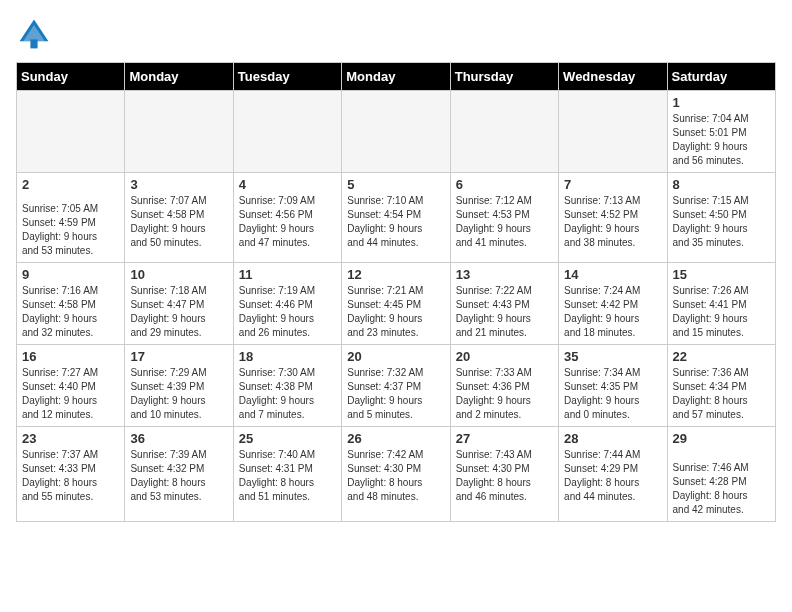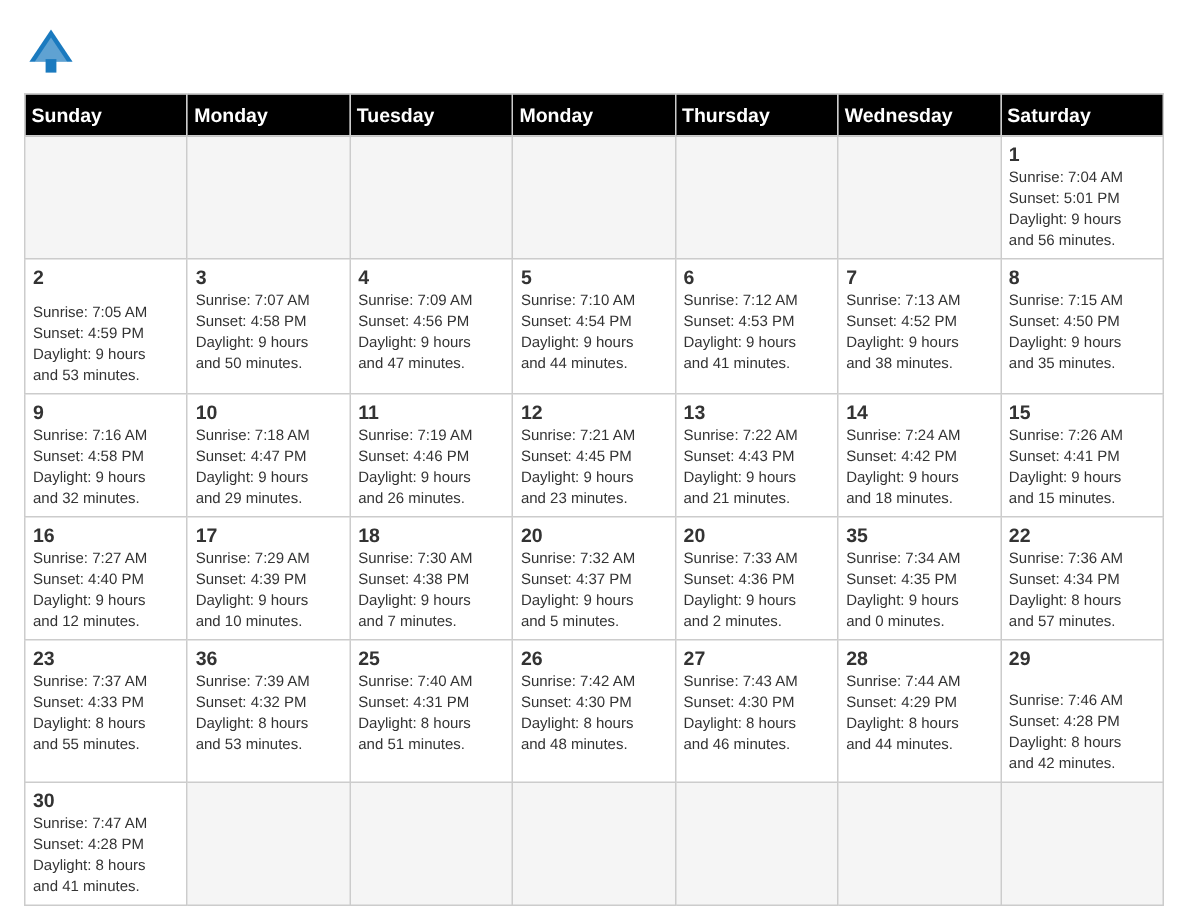--- a/index.html
+++ b/index.html
@@ -329,29 +329,14 @@
 and 44 minutes.</div>
         </td>
         <td>
           <span class="day-number">29</span>
           <div class="day-info" style="white-space: pre-line; margin-top: 15px;">Sunrise: 7:46 AM
 Sunset: 4:28 PM
 Daylight: 8 hours
 and 42 minutes.</div>
         </td>
       </tr>
-      <tr>
-        <td>
-          <span class="day-number">30</span>
-          <div class="day-info" style="white-space: pre-line;">Sunrise: 7:47 AM
-Sunset: 4:28 PM
-Daylight: 8 hours
-and 41 minutes.</div>
-        </td>
-        <td class="empty"></td>
-        <td class="empty"></td>
-        <td class="empty"></td>
-        <td class="empty"></td>
-        <td class="empty"></td>
-        <td class="empty"></td>
-      </tr>
     </tbody>
 </table>
 
 </body></html>

